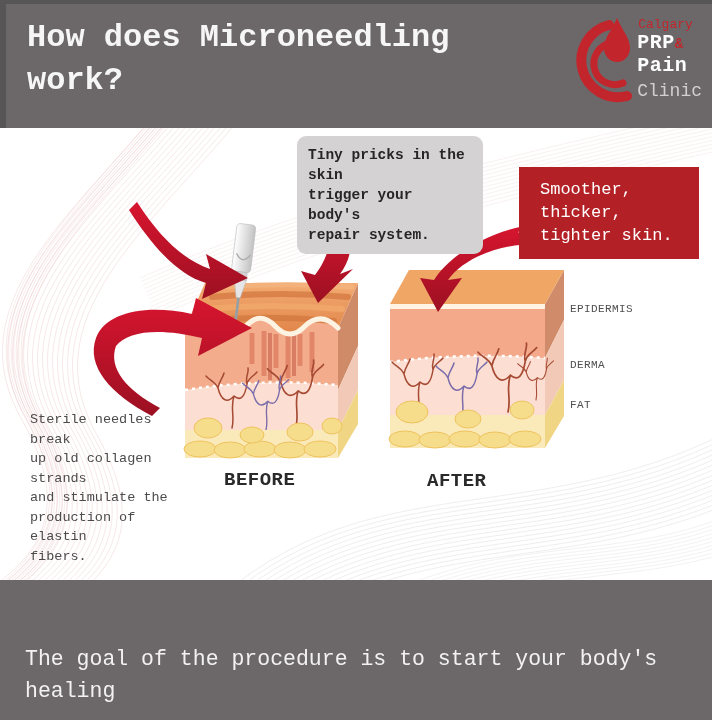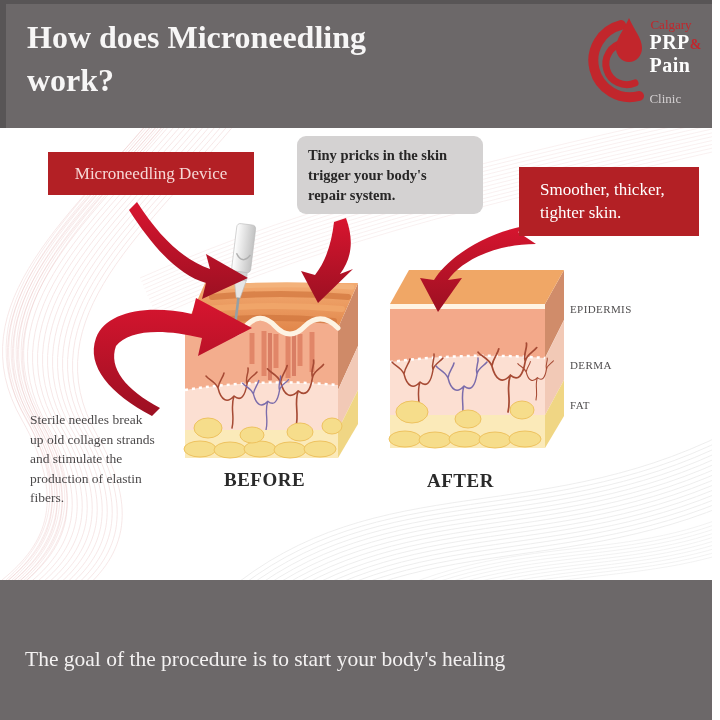--- a/index.html
+++ b/index.html
@@ -1,30 +1,30 @@
 <!DOCTYPE html>
 <html style="--red: #b32025; --gray: #6c6869; --note: #d4d2d2;"><head>
 <meta charset="utf-8">
 <style>
   html,body{margin:0;padding:0;}
   .page{position:relative;width:712px;height:720px;background:#ffffff;overflow:hidden;
-        font-family:Liberation Serif, serif;}
+        font-family:Liberation Mono, monospace;}
   
   .panel{position:absolute;left:0;width:720px;background:var(--gray,#6c6869);}
   .header{top:0;height:128px;box-shadow:inset 6px 4px 0 rgba(0,0,0,.18);}
   .footer{top:580px;height:140px;}
   .title{position:absolute;left:27px;top:16px;color:#f7f6f6;font-size:32px;font-weight:700;line-height:43px;}
   .footer-text{position:absolute;left:25px;top:18px;color:#f3f1f1;font-size:21.5px;line-height:32px;font-weight:400;margin-top:45px;}
   
   .logo{position:absolute;right:18px;top:16px;display:flex;align-items:flex-start;}
   .logo-text{margin-left:4px;line-height:1;}
   .logo-city{color:#c2262c;font-size:13px;margin:2px 0 1px 1px;}
   .logo-brand{color:#fdfdfd;font-size:20px;font-weight:700;letter-spacing:.5px;line-height:21px;}
   .logo-amp{color:#c2262c;font-size:14px;font-weight:700;}
-  .logo-clinic{color:#d3cfd0;font-size:13px;margin-top:16px;}
+  .logo-clinic{color:#d3cfd0;font-size:18px;margin-top:6px;}
   
   .main{position:absolute;left:0;top:128px;width:720px;height:452px;background:#fff;overflow:hidden;}
   .scene{position:absolute;left:0;top:0;}
   .callout{position:absolute;box-sizing:border-box;}
   .box-red{background:var(--red,#b32025);}
   .device-label{left:48px;top:24px;width:206px;height:43px;display:flex;align-items:center;justify-content:center;
                 color:#f6d8d6;font-size:17px;}
   .pricks-note{left:297px;top:8px;width:186px;padding:9px 11px;background:var(--note,#d4d2d2);
                color:#272626;font-weight:700;font-size:14.5px;line-height:20px;border-radius:9px;}
   .result-label{left:519px;top:39px;width:180px;padding:11px 0 12px 21px;color:#ffffff;font-size:17px;line-height:23px;}
@@ -242,23 +242,20 @@
       </g>
 
       <g fill="url(#ag)">
         <path d="M137,74 C160,110 184,132 210,141 L206,126 L248,150 L202,171 L206,155 C178,147 152,118 129,82 Z"></path>
         <path d="M346,90 C354,112 352,130 340,146 L353,141 L318,175 L301,143 L315,147 C327,132 332,112 334,94 Z"></path>
         <path d="M152,288 C110,266 86,238 96,210 C106,184 146,176 192,186 L196,170 L252,200 L198,228 L202,210 C162,200 128,202 116,218 C108,240 126,262 160,280 Z"></path>
         <path d="M538,96 L518,104 L536,116 C496,116 462,132 448,152 L462,150 L438,184 L420,150 L434,152 C450,126 494,100 538,96 Z"></path>
       </g>
     </svg>
 
-    <div class="callout box-red device-label">
-      <span>Microneedling Device</span>
-    </div>
 
     <div class="callout pricks-note">
       <div>Tiny pricks in the skin</div>
       <div>trigger your body's</div>
       <div>repair system.</div>
     </div>
 
     <div class="callout box-red result-label">
       <div>Smoother, thicker,</div>
       <div>tighter skin.</div>

